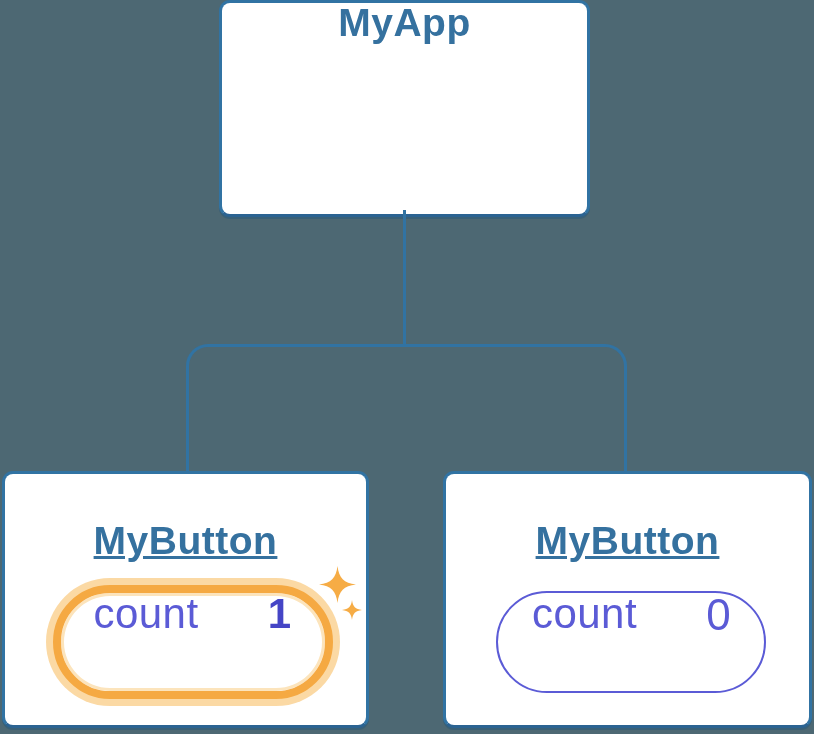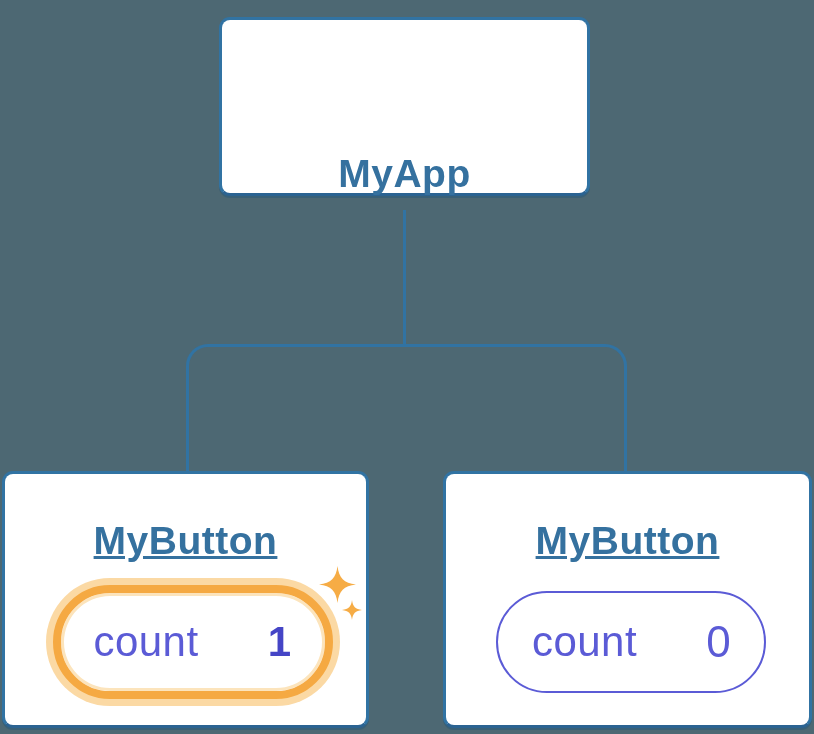--- a/index.html
+++ b/index.html
@@ -29,22 +29,22 @@
   }
   .card{
     position:absolute;
     background:var(--card-bg);
     border:3px solid var(--node-border);
     border-bottom-color:var(--node-border-dark);
     border-radius:11px;
     box-shadow:0 2px 0 rgba(33,86,124,0.45);
   }
   .root-card{
-    left:219px;top:17px;width:371px;height:179px;
-    display:flex;align-items:flex-end;justify-content:center;
+    left:219px;top:0;width:371px;height:217px;
+    display:flex;align-items:flex-start;justify-content:center;
   }
   .child-card-left{left:2px;top:471px;width:367px;height:257px;}
   .child-card-right{left:443px;top:471px;width:369px;height:257px;}
   .node-title{
     color:var(--node-text);
     font-size:39px;
     font-weight:bold;
     line-height:1;
     letter-spacing:0.5px;
     text-align:center;
@@ -66,21 +66,21 @@
     width:441px;height:127px;
     border-top:3px solid var(--node-border);
     border-left:3px solid var(--node-border);
     border-right:3px solid var(--node-border);
     border-radius:22px 22px 0 0;
   }
   
   .pill{
     position:absolute;
     display:flex;
-    align-items:center;
+    align-items:flex-start;
     background:#fff;
     border-radius:999px;
   }
   .pill-highlighted{
     left:48px;top:111px;
     width:280px;height:114px;
     border:8px solid var(--highlight-orange);
     box-shadow:0 0 0 7px var(--highlight-orange-light),
                inset 0 0 0 3px var(--highlight-orange-pale);
   }

